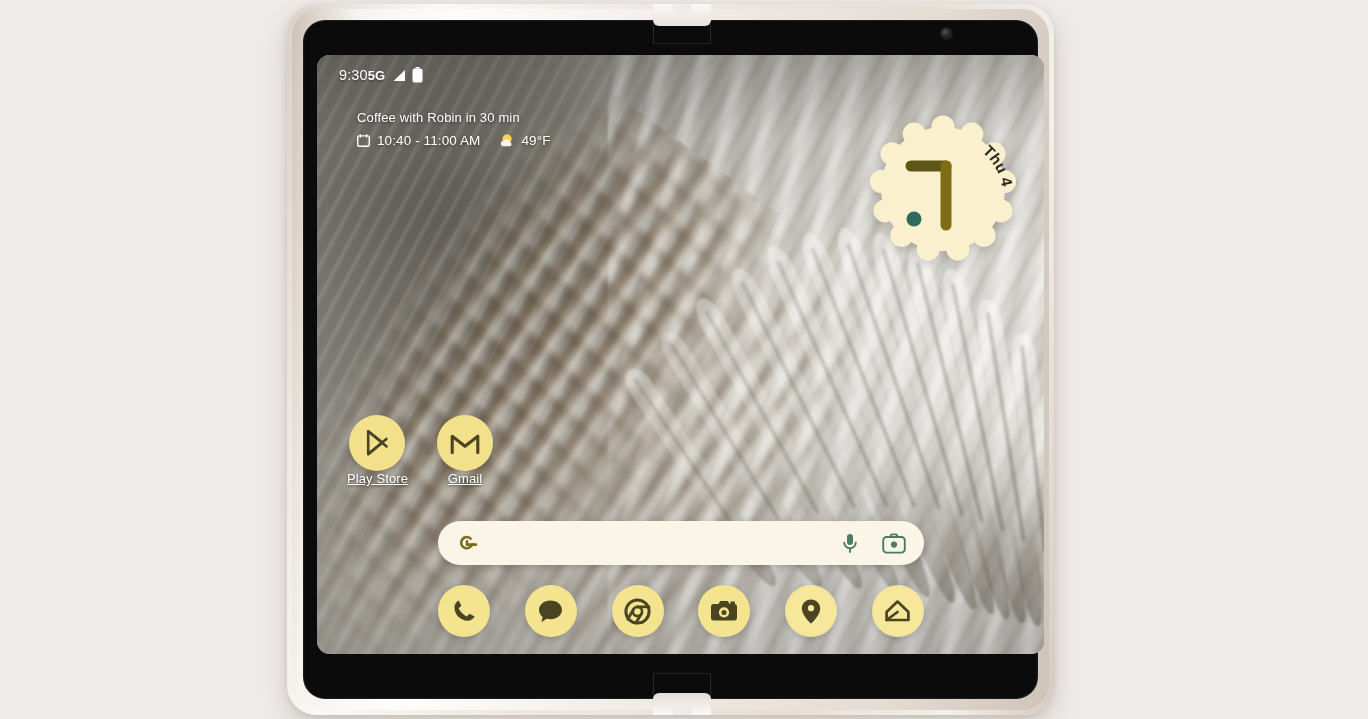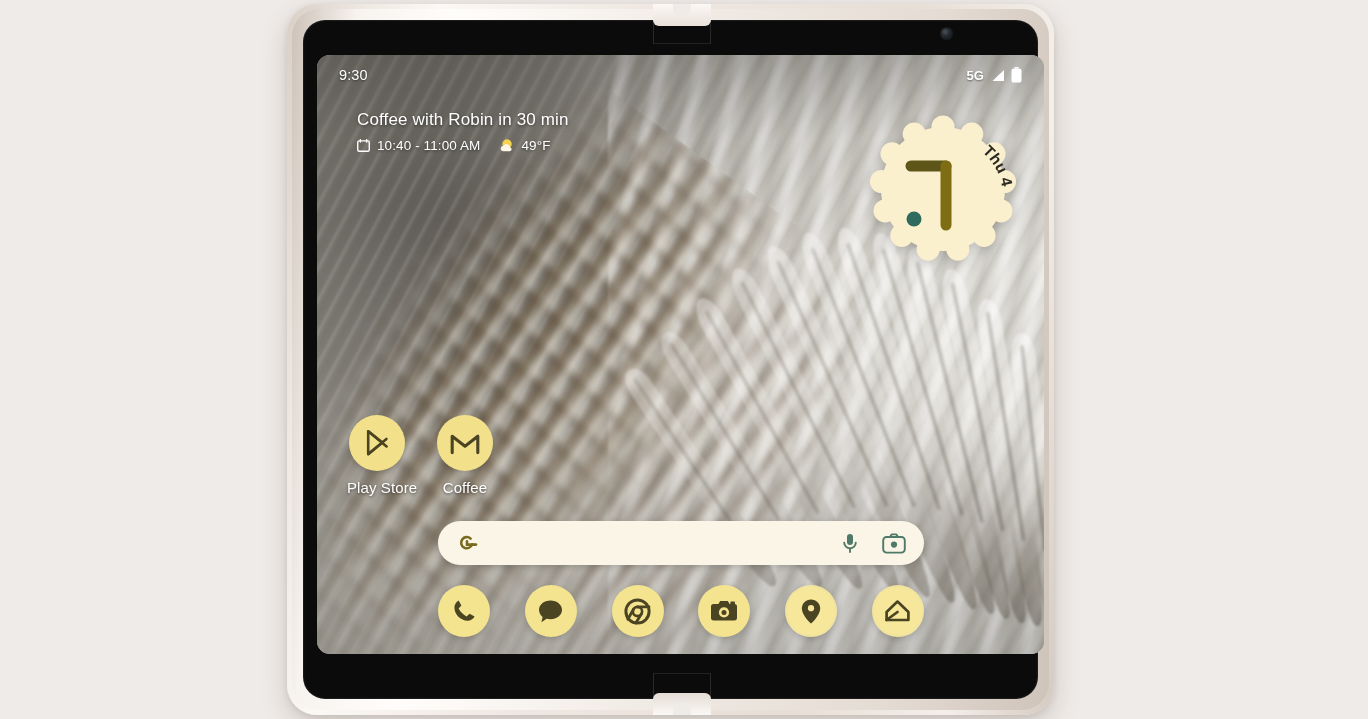--- a/index.html
+++ b/index.html
@@ -240,37 +240,37 @@
   
   .wp-vignette {
     position:absolute; inset:0;
     background:
       linear-gradient(180deg, rgba(40,38,34,.30) 0%, rgba(40,38,34,.07) 14%, rgba(0,0,0,0) 34%, rgba(0,0,0,0) 62%, rgba(40,38,34,.16) 100%);
   }
 
   
   .statusbar {
     position:absolute; left:0; top:0; width:100%; height:40px;
-    display:flex; align-items:center; justify-content:space-between;
+    display:flex; align-items:center; justify-content:flex-start;
     padding: 0 22px; box-sizing:border-box;
     color:#fff; font-size:14.5px; letter-spacing:.1px;
     text-shadow: 0 1px 2px rgba(0,0,0,.45);
   }
   .status-right { display:flex; align-items:center; gap:6px; }
   .status-right .net { font-size:13px; font-weight:600; }
   .sig-tri { width:15px; height:13px; }
   .batt { width:11px; height:16px; }
 
   
   .glance {
     position:absolute; left:40px; top:55px;
     color:#fff;
     text-shadow: 0 1px 3px rgba(0,0,0,.5);
   }
-  .glance-title { font-size:17px; letter-spacing:.15px; }
+  .glance-title { font-size:13px; letter-spacing:.15px; }
   .glance-sub {
     margin-top:8px;
     display:flex; align-items:center; gap:7px;
     font-size:13.5px; letter-spacing:.1px;
   }
   .cal-ico { width:13px; height:13px; }
   .wx-ico  { width:15px; height:15px; }
   .glance-sep { display:inline-block; width:5px; }
 
   
@@ -284,23 +284,24 @@
   .apps { position:absolute; left:30px; top:360px; display:flex; gap:28px; }
   .app { width:60px; text-align:center; }
   .app-circle {
     width:56px; height:56px; margin:0 auto;
     border-radius:50%;
     background:#f2e18a;
     display:flex; align-items:center; justify-content:center;
     box-shadow: 0 2px 5px rgba(0,0,0,.18);
   }
   .app-label {
-    margin-top:8px; font-size:15px; color:#fff; letter-spacing:.1px;
+    margin-top:0; font-size:13px; color:#fff; letter-spacing:.1px;
     text-shadow:0 1px 3px rgba(0,0,0,.6);
     white-space:nowrap;
+    text-decoration:underline;
   }
 
   
   .searchbar {
     position:absolute; left:121px; top:466px;
     width:486px; height:44px;
     background:#faf5e6;
     border-radius:24px;
     display:flex; align-items:center;
     padding: 0 18px; box-sizing:border-box;
@@ -472,21 +473,21 @@
         </div>
         <div class="app-label">Play Store</div>
       </div>
 
       <div class="app">
         <div class="app-circle">
           <svg width="30" height="24" viewBox="0 0 30 24">
             <path d="M2.2 21.6 L2.2 5.2 L15 15.2 L27.8 5.2 L27.8 21.6" fill="none" stroke="#4b4423" stroke-width="3.1" stroke-linejoin="round" stroke-linecap="round"></path>
           </svg>
         </div>
-        <div class="app-label">Coffee</div>
+        <div class="app-label">Gmail</div>
       </div>
 
     </div>
 
     <div class="searchbar">
       <span class="sb-icon">
         <svg width="22" height="22" viewBox="0 0 22 22">
           <path d="M11 9.4 L11 12.6 L16 12.6 A5.6 5.6 0 1 1 14.6 6.6" fill="none" stroke="#7a6a1e" stroke-width="2.6" stroke-linecap="round"></path>
           <path d="M16.2 12.6 L20 12.6" stroke="#7a6a1e" stroke-width="2.6" stroke-linecap="round"></path>
         </svg>

